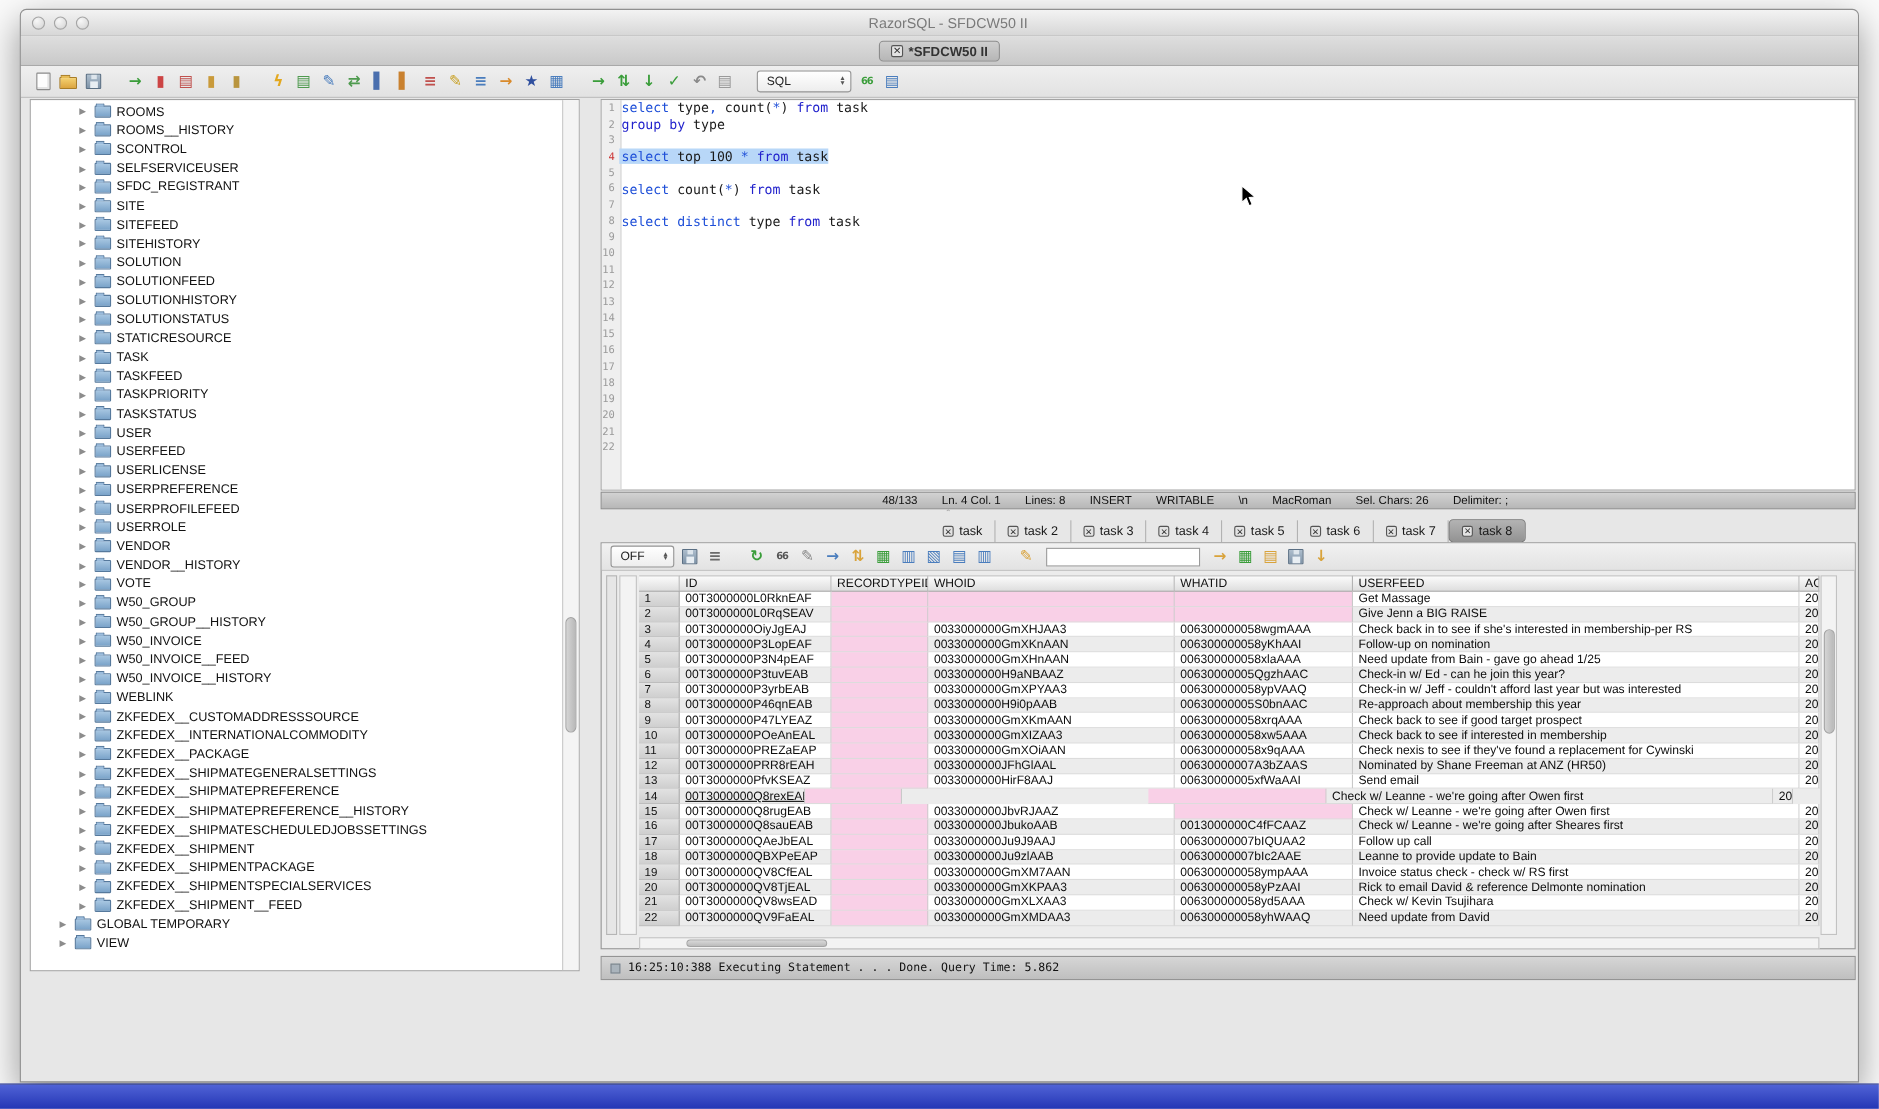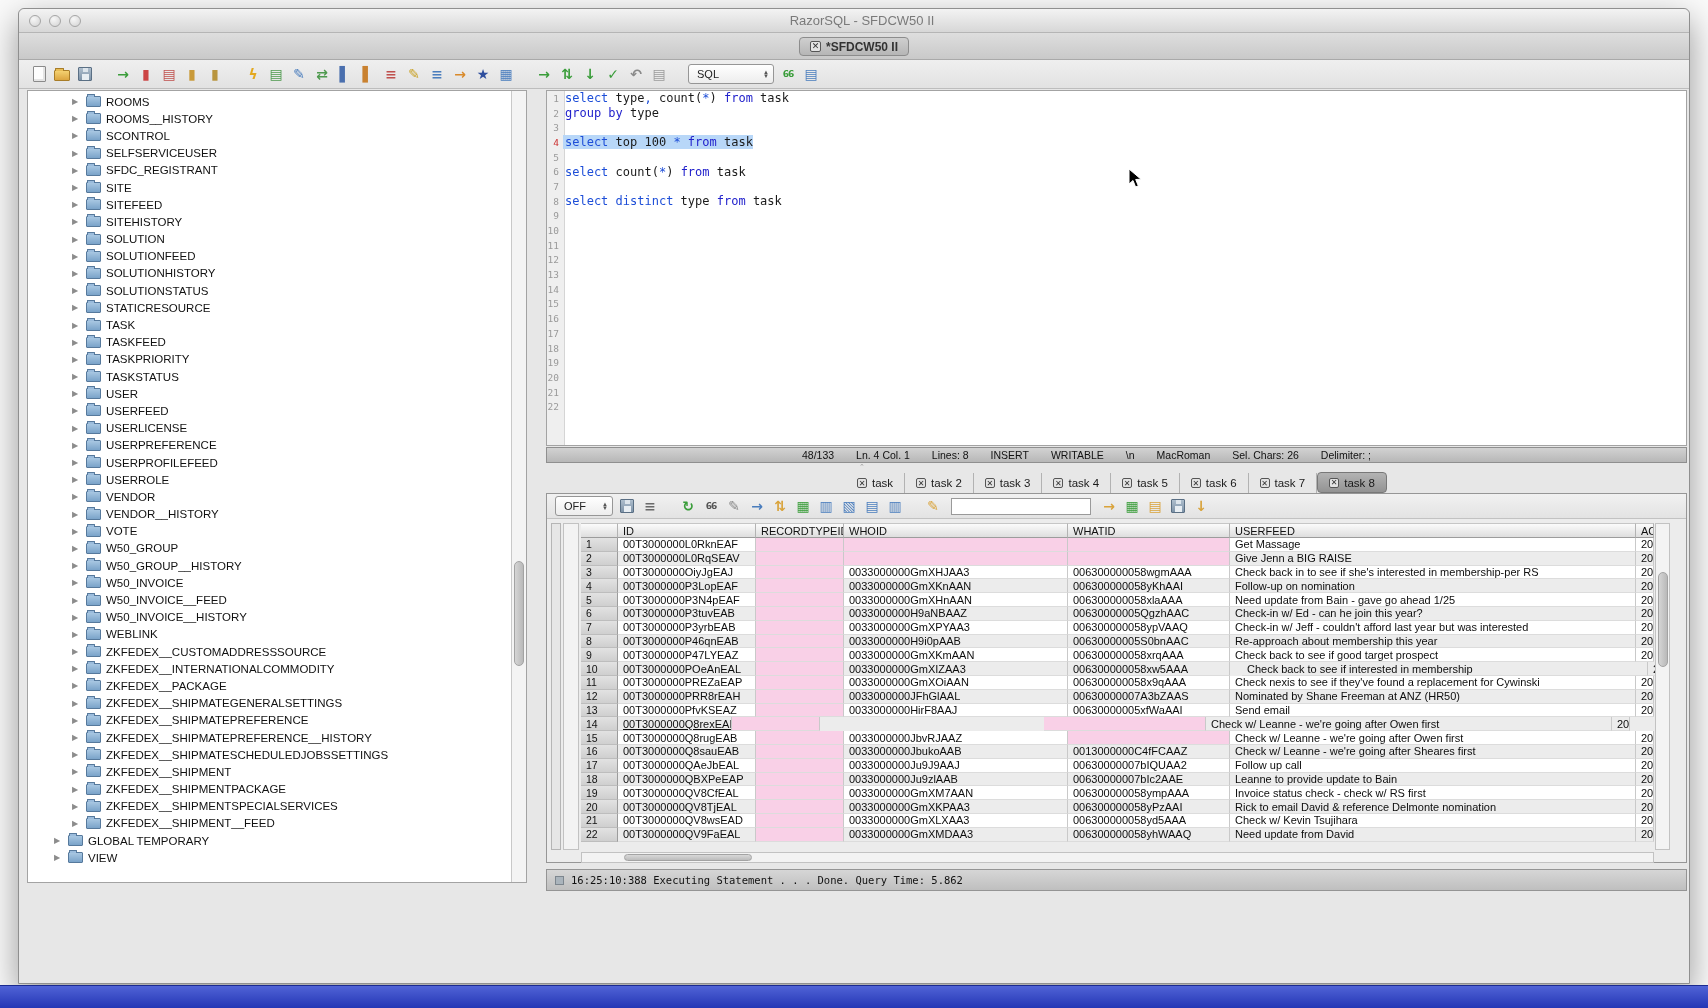--- a/index.html
+++ b/index.html
@@ -598,21 +598,21 @@
             <span class="g-c" style="width: 162px;">006300000058xrqAAA</span>
             <span class="g-c" style="width: 406px;">Check back to see if good target prospect</span>
             <span class="g-c" style="width: 18px;">200</span>
           </div>
           <div class="g-r alt">
             <span class="g-num" style="width: 37px;">10</span>
             <span class="g-c" style="width: 138px;">00T3000000POeAnEAL</span>
             <span class="g-c pink" style="width: 88px;"></span>
             <span class="g-c" style="width: 224px;">0033000000GmXIZAA3</span>
             <span class="g-c" style="width: 162px;">006300000058xw5AAA</span>
-            <span class="g-c" style="width: 406px; margin-left: 12px;">Check back to see if interested in membership</span>
+            <span class="g-c" style="width: 406px;">Check back to see if interested in membership</span>
             <span class="g-c" style="width: 18px;">200</span>
           </div>
           <div class="g-r">
             <span class="g-num" style="width: 37px;">11</span>
             <span class="g-c" style="width: 138px;">00T3000000PREZaEAP</span>
             <span class="g-c pink" style="width: 88px;"></span>
             <span class="g-c" style="width: 224px;">0033000000GmXOiAAN</span>
             <span class="g-c" style="width: 162px;">006300000058x9qAAA</span>
             <span class="g-c" style="width: 406px;">Check nexis to see if they've found a replacement for Cywinski</span>
             <span class="g-c" style="width: 18px;">200</span>

